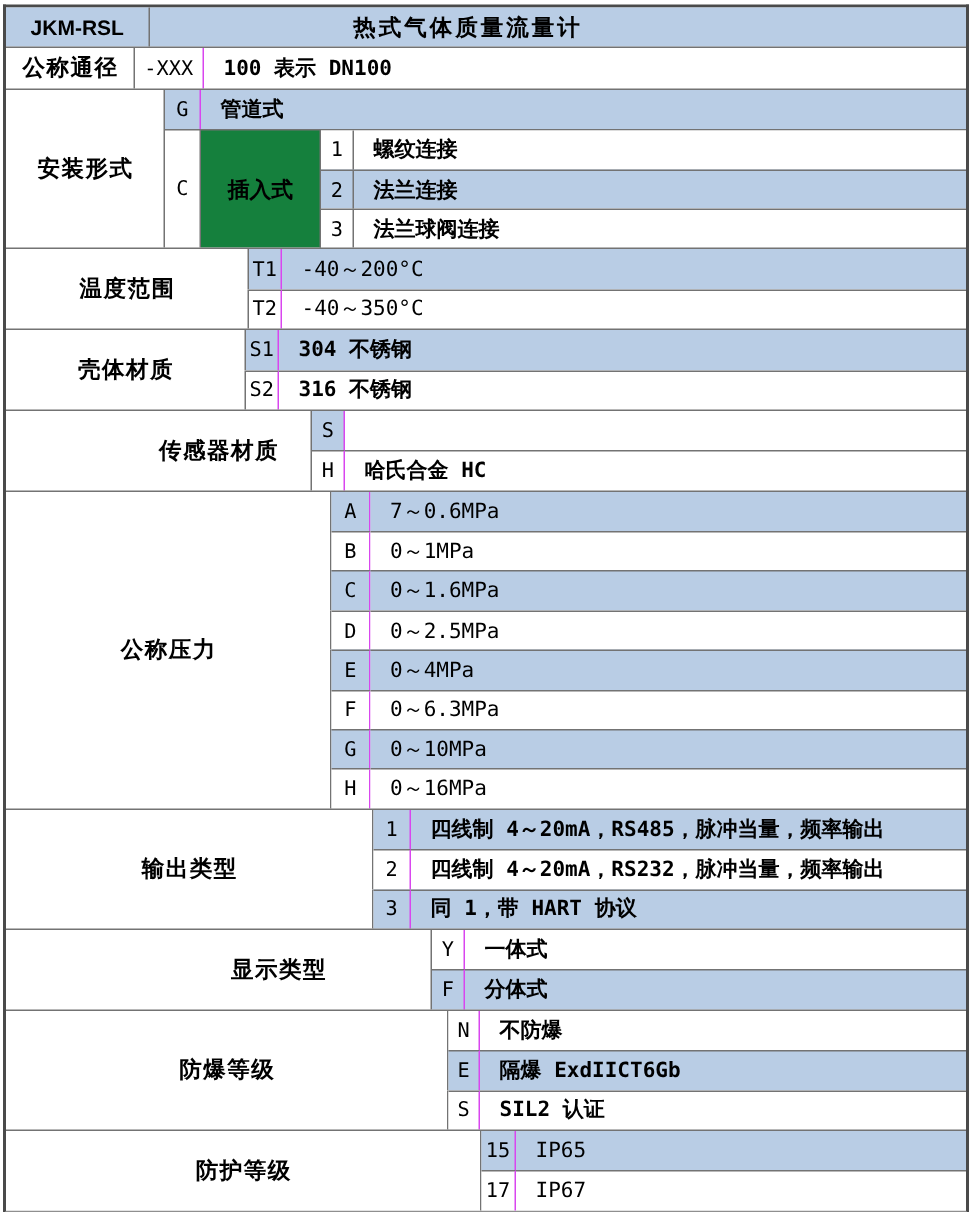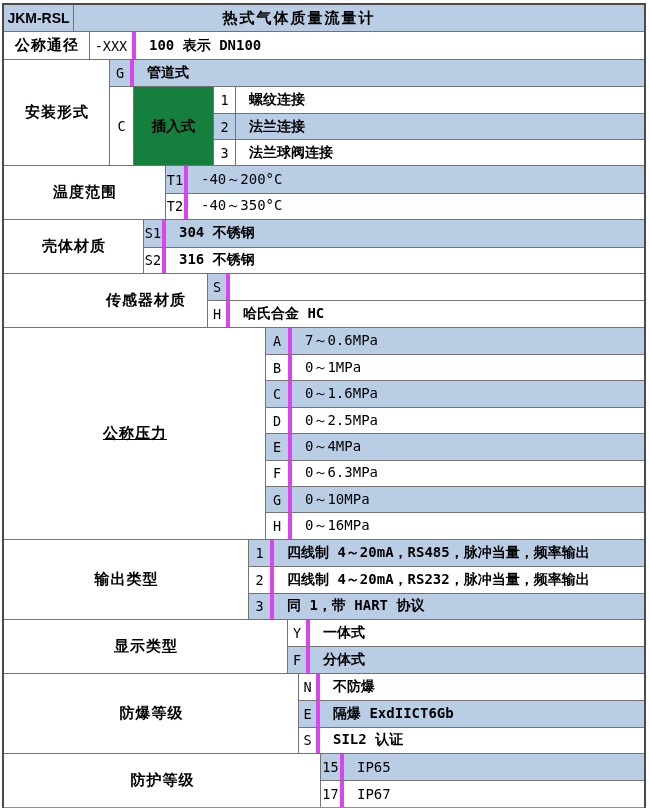--- a/index.html
+++ b/index.html
@@ -6,49 +6,49 @@
   body{width:650px;height:808px;position:relative;overflow:hidden;
        font-family:"Liberation Sans",sans-serif;color:#000;}
   .table-wrap{
     position:absolute;left:2px;top:3px;width:644px;
     border:2px solid #4a4a4a;border-bottom:3px solid #8f8f8f;
     background:#fff;box-sizing:border-box;
   }
   .row{display:flex;align-items:stretch;height:26.4px;box-sizing:border-box;}
   .cell{box-sizing:border-box;display:flex;align-items:center;}
   .sp{background:#fff;border-right:1px solid #737373;flex:0 0 auto;}
-  .code{border-right:4px solid #d946ef;justify-content:center;
+  .code{border-right:1px solid #d946ef;justify-content:center;
         font-family:"DejaVu Sans Mono","Liberation Sans",sans-serif;
         font-size:13.5px;flex:0 0 auto;}
   .val{flex:1 1 auto;padding-left:13px;font-size:14px;
        font-family:"DejaVu Sans Mono","Liberation Sans",sans-serif;
        white-space:nowrap;overflow:hidden;}
   .blue{background:#b9cde5;}
   .white{background:#ffffff;}
   .section{position:relative;border-top:1px solid #737373;}
   .section .row + .row .code,
   .section .row + .row .val{border-top:1px solid #737373;}
   .sec-label{position:absolute;left:0;top:0;bottom:0;z-index:2;
     display:flex;align-items:center;justify-content:center;
     font-size:15px;font-weight:600;letter-spacing:1px;}
   
   .headrow{display:flex;height:26.4px;background:#b9cde5;box-sizing:border-box;}
-  .model-cell{width:70px;border-right:1px solid #737373;justify-content:center;
+  .model-cell{width:96px;border-right:1px solid #737373;justify-content:center;
     font-size:14px;font-weight:600;font-family:"Liberation Sans",sans-serif;}
   .title-cell{flex:1;justify-content:center;padding-right:120px;
     font-size:15px;font-weight:600;letter-spacing:2px;}
   
   .s0 .sp,.s0 .sec-label{width:86px;}  .s0 .code{width:46px;}
   .s1 .sp,.s1 .sec-label{width:106px;} .s1 .code{width:24px;}
   .s2 .sp,.s2 .sec-label{width:162px;} .s2 .code{width:22px;}
-  .s3 .sp,.s3 .sec-label{width:140px;} .s3 .code{width:22px;}
+  .s3 .sp,.s3 .sec-label{width:160px;} .s3 .code{width:22px;}
   .s4 .sp,.s4 .sec-label{width:204px;padding-left:40px;} .s4 .code{width:22px;}
-  .s5 .sp,.s5 .sec-label{width:262px;text-decoration:underline;} .s5 .code{width:26px;}
+  .s5 .sp,.s5 .sec-label{width:217px;} .s5 .code{width:26px;}
   .s6 .sp,.s6 .sec-label{width:245px;} .s6 .code{width:25px;}
-  .s7 .sp,.s7 .sec-label{width:284px;} .s7 .code{width:22px;}
+  .s7 .sp,.s7 .sec-label{width:284px;padding-left:40px;} .s7 .code{width:22px;}
   .s8 .sp,.s8 .sec-label{width:295px;} .s8 .code{width:21px;}
   .s9 .sp,.s9 .sec-label{width:317px;} .s9 .code{width:23px;}
   
   .subwrap{display:flex;height:79.2px;box-sizing:border-box;}
   .subwrap .cw,.subwrap .nm,.subwrap .subcol{border-top:1px solid #737373;box-sizing:border-box;}
   .cw{width:24px;background:#fff;border-right:1px solid #737373;
       display:flex;align-items:center;justify-content:center;
       font-family:"DejaVu Sans Mono","Liberation Sans",sans-serif;font-size:13.5px;}
   .nm{width:80px;background:#15803d;border-right:1px solid #737373;
       display:flex;align-items:center;justify-content:center;

